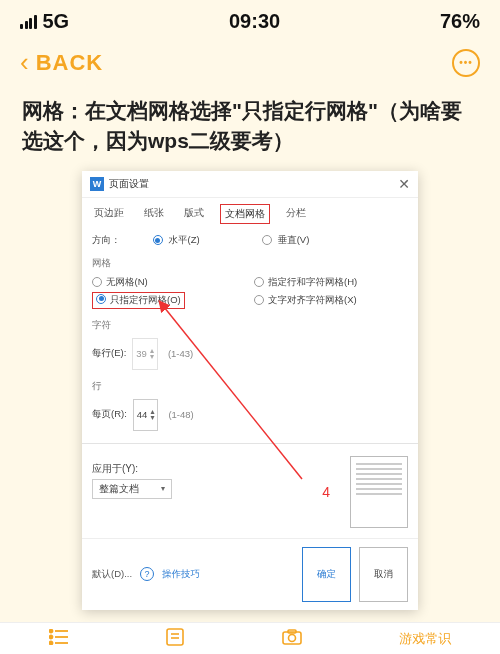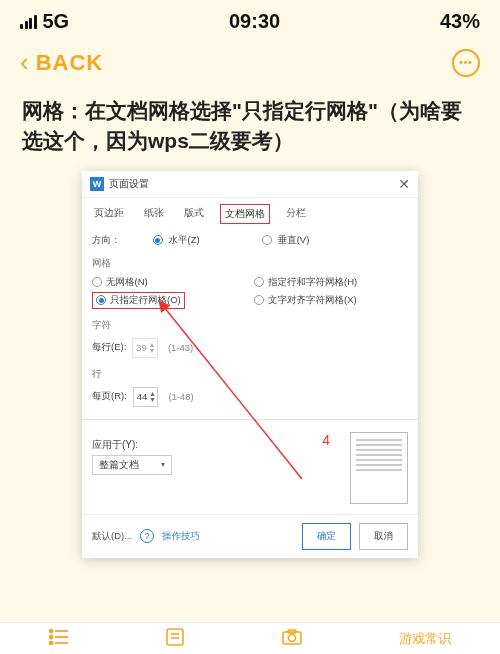--- a/index.html
+++ b/index.html
@@ -24,37 +24,37 @@
 .tab{padding:2px 4px}
 .tab.active{border:1.5px solid #d33;color:#333}
 .section{padding:4px 10px}
 .sec-label{color:#777;font-size:9.5px;margin-bottom:4px}
 .row{display:flex;align-items:center;gap:6px;font-size:9.5px;padding:2px 0}
 .radio{width:10px;height:10px;border:1.5px solid #999;border-radius:50%;display:inline-flex;align-items:center;justify-content:center;flex-shrink:0}
 .radio.sel{border-color:#2b7cd3}
 .radio.sel::after{content:"";width:5px;height:5px;background:#2b7cd3;border-radius:50%}
 .grid-opts{display:grid;grid-template-columns:1fr 1fr;gap:3px 8px;padding:2px 0}
 .opt{display:flex;align-items:center;gap:4px;font-size:9.5px}
-.boxed{border:1.5px solid #d33;padding:1px 3px;display:inline-flex;align-items:center;gap:4px}
-.spinner{display:inline-flex;align-items:center;border:1px solid #ccc;height:20px;padding:0 3px;font-size:9.5px;background:#fff}
+.boxed{border:1.5px solid #d33;padding:1px 3px;display:inline-flex;gap:4px}
+.spinner{display:inline-flex;align-items:center;border:1px solid #ccc;height:32px;padding:0 3px;font-size:9.5px;background:#fff}
 .spinner .arrows{margin-left:3px;font-size:8px;line-height:.7;color:#666}
 .range{color:#888;margin-left:4px}
 .divider{height:1px;background:#e3e3e3;margin:6px 0}
 .preview-row{display:flex;gap:10px;padding:6px 10px 10px;align-items:flex-start}
 .preview-left{flex:1}
 .apply-select{display:inline-flex;align-items:center;border:1px solid #ccc;padding:2px 6px;font-size:10px;margin-top:3px;min-width:80px}
 .apply-select::after{content:"▾";margin-left:auto;color:#666;font-size:8px}
 .links{margin-top:22px;font-size:9.5px}
 .links a{color:#2b7cd3;text-decoration:none;margin-right:10px}
 .preview-thumb{width:58px;height:72px;border:1px solid #bbb;background:#fff;padding:6px 5px;display:flex;flex-direction:column;gap:3px}
 .preview-thumb div{height:2px;background:#ccc}
 .bottom-bar{display:flex;align-items:center;padding:8px 10px;border-top:1px solid #eee;gap:8px}
 .help-icon{width:14px;height:14px;border:1.3px solid #2b7cd3;border-radius:50%;color:#2b7cd3;display:flex;align-items:center;justify-content:center;font-size:9px}
 .tip{color:#2b7cd3;font-size:9.5px}
-.btn{border:1px solid #bbb;padding:6px 14px;font-size:9.5px;background:#fff;cursor:pointer}
+.btn{border:1px solid #bbb;padding:20px 14px;font-size:9.5px;background:#fff;cursor:pointer}
 .btn.primary{border-color:#2b7cd3;color:#2b7cd3}
 .spacer{flex:1}
 .red-annot{position:absolute;color:#e33;font-size:14px;font-weight:400}
 .app-bar{position:absolute;bottom:0;left:0;right:0;height:32px;background:#fff;display:flex;align-items:center;justify-content:space-around;border-top:1px solid #eee}
 .ab-icon{color:#f5a623;font-size:16px}
 .ab-text{color:#f5a623;font-size:13px}
 svg.arrow{position:absolute;pointer-events:none}
 </style>
 </head>
 <body>
@@ -63,21 +63,21 @@
   <div class="status-left">
     <div class="signal">
         <span></span>
         <span></span>
         <span></span>
         <span></span>
       </div>
     <span>5G</span>
   </div>
   <span>09:30</span>
-  <span>43%</span>
+  <span>76%</span>
 </div>
 
 <div class="nav-bar">
   <div class="back">
     <span class="back-arrow">‹</span>
     <span>BACK</span>
   </div>
   <div class="more">•••</div>
 </div>
 

